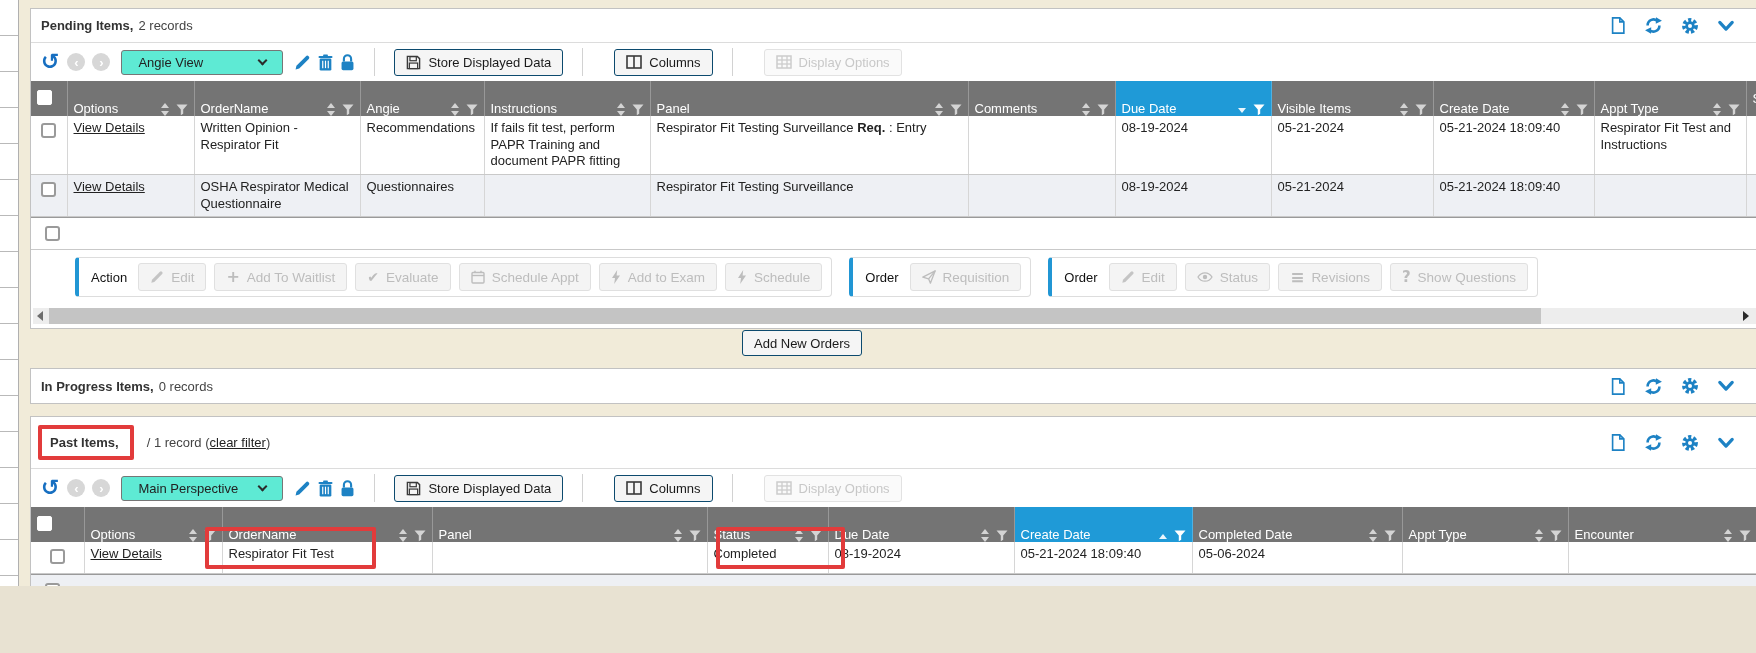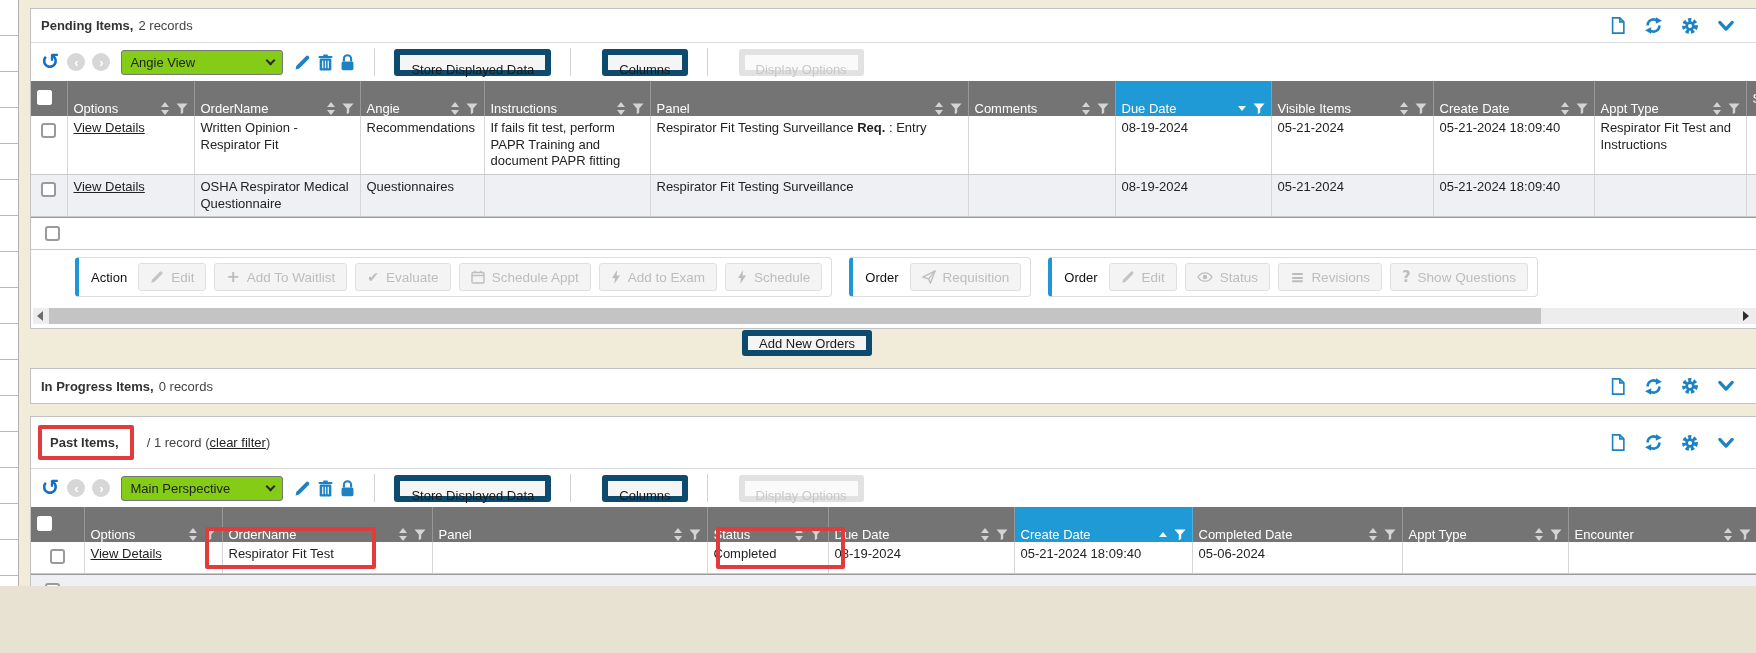--- a/index.html
+++ b/index.html
@@ -21,37 +21,37 @@
   .sec-records { color:#444; margin-left:5px; white-space:nowrap; }
   .sec-icons { margin-left:auto; display:flex; align-items:center; gap:17px; padding-right:14px; }
   .sec-icons svg { display:block; }
   .red-wrap { border:4px solid #e23b3b; border-radius:2px; padding:6px 11px 6px 8px; display:inline-block; margin:2px 8px 2px -3px; background:#fff; }
 
   
   .toolbar { display:flex; align-items:center; gap:7px; height:38px; padding-left:10px; background:#fff; }
   .undo-glyph { color:#176fc1; font-size:22px; font-weight:bold; line-height:20px; cursor:pointer; margin-right:1px; font-family:"DejaVu Sans",sans-serif; }
   .nav-circle { width:18px; height:18px; border-radius:50%; background:#d7d7d7; color:#fff; font-weight:bold;
     display:flex; align-items:center; justify-content:center; font-size:13px; line-height:1; cursor:pointer; }
-  .selectbox { width:162px; height:25px; border:1px solid #767676; border-radius:3px; background:#84cc16;
-    display:flex; align-items:center; padding:0 8px; margin:0 4px; cursor:pointer; }
+  .selectbox { width:162px; height:25px; border:1px solid #767676; border-radius:3px; background:#5eead4;
+    display:flex; align-items:center; padding:0 16px; margin:0 4px; cursor:pointer; }
   .selectbox .sel-label { flex:1; }
   .sel-caret { width:7px; height:7px; border-right:2px solid #2b2b2b; border-bottom:2px solid #2b2b2b;
     transform:rotate(45deg); margin-top:-4px; }
   .tool-icon { cursor:pointer; display:flex; align-items:center; }
   .vdiv { width:1px; height:28px; background:#d2d2d2; margin:0 12px; }
 
   .btn { display:inline-flex; align-items:center; gap:7px; height:27px; padding:0 11px; background:#f5f5f5;
-    border:6px solid #0c4a6e; border-radius:3px; font-size:13px; color:#1a1a1a; cursor:pointer; white-space:nowrap;flex-direction:column; }
+    border:1px solid #0c4a6e; border-radius:3px; font-size:13px; color:#1a1a1a; cursor:pointer; white-space:nowrap; }
   .btn.disabled { color:#c8c8c8; border-color:#e2e2e2; background:#fafafa; cursor:default; }
 
   
   table { border-collapse:collapse; table-layout:fixed; background:#fff; }
   th { background:#747474; color:#fff; font-weight:normal; text-align:left; height:28px; padding:0 6px;
     border-right:1px solid #989898; overflow:hidden; white-space:nowrap; }
-  th .th-in { display:flex; align-items:center; gap:6px;margin-top:20px; }
+  th .th-in { display:flex; align-items:flex-end; gap:6px;margin-top:20px; }
   th .th-label { flex:0 1 auto; }
   th .th-tools { margin-left:auto; display:flex; align-items:center; gap:7px; }
   th.sorted { background:#1f9ad7; border-right-color:#4fb1e2; }
   .sort-stack { display:flex; flex-direction:column; gap:3px; cursor:pointer; }
   .tri-up { width:0; height:0; border-left:4.5px solid transparent; border-right:4.5px solid transparent; border-bottom:5px solid #d4d4d4; }
   .tri-down { width:0; height:0; border-left:4.5px solid transparent; border-right:4.5px solid transparent; border-top:5px solid #d4d4d4; }
   th.sorted .tri-up { border-bottom-color:#eaf6fd; }
   th.sorted .tri-down { border-top-color:#eaf6fd; }
   .funnel { cursor:pointer; display:flex; }
   .funnel svg { fill:#d4d4d4; }

